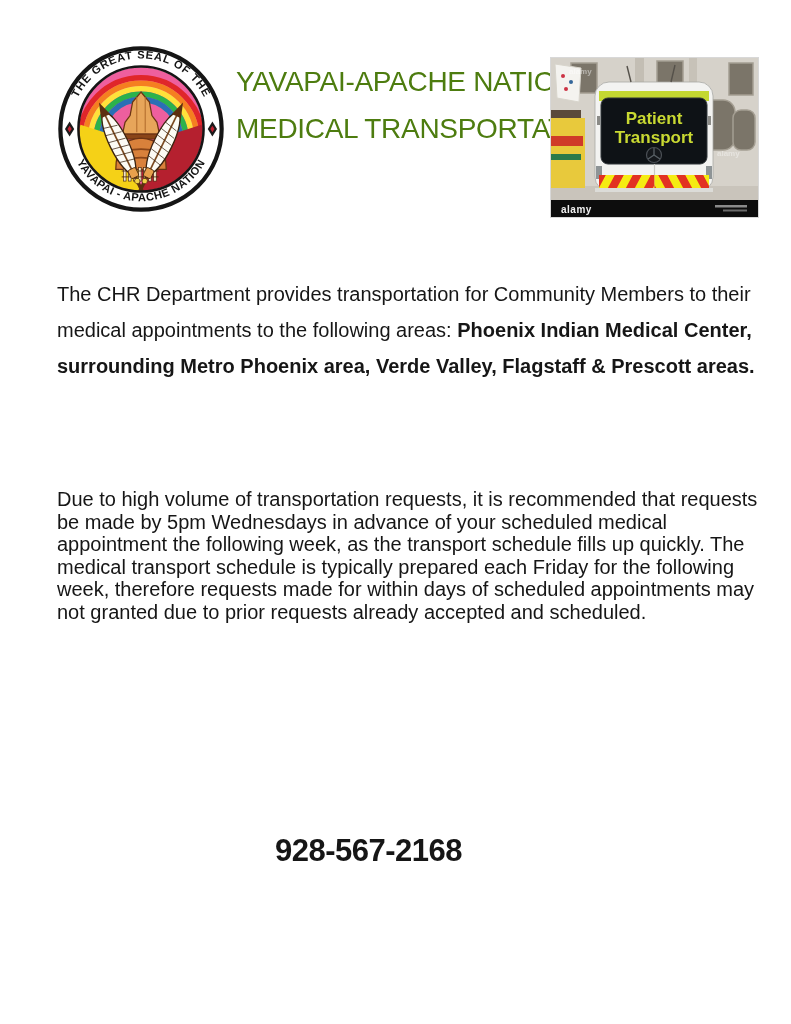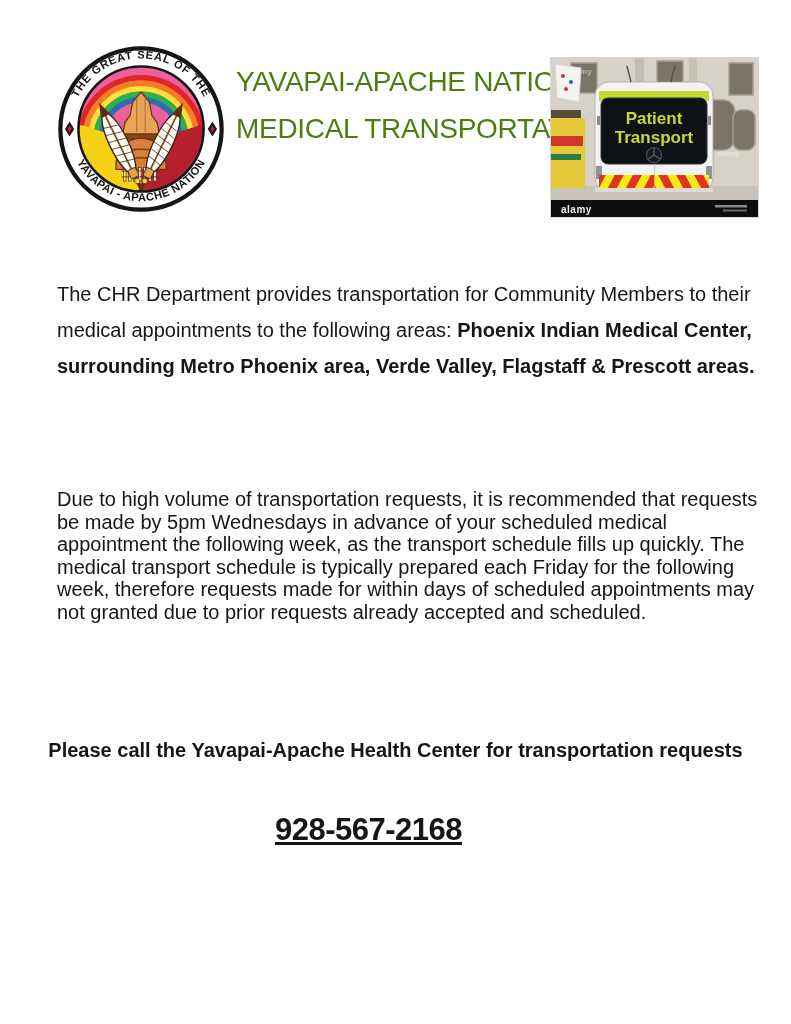--- a/index.html
+++ b/index.html
@@ -22,22 +22,22 @@
   #p1 { top:256px; line-height:36px; }
   #p2 { top:370px; line-height:22px; }
   #p3 { top:468px; line-height:22.5px; }
   #p4 { top:617px; line-height:22.5px; }
   .bold { font-weight:bold;text-align:right; }
   .cta {
     position:absolute; left:0; top:739px; width:791px; text-align:center;
     font-weight:bold; font-size:20px; white-space:nowrap;
   }
   .phone {
-    position:absolute; left:0; top:812px; width:737px; text-align:center;
-    font-weight:bold; font-size:31px; letter-spacing:-0.5px;text-decoration:underline;
+    position:absolute; left:0; top:833px; width:737px; text-align:center;
+    font-weight:bold; font-size:31px; letter-spacing:-0.5px;
   }
   svg text { font-family:"Liberation Sans", sans-serif; }
 </style>
 </head>
 <body>
 
 <div class="page">
 
   <svg class="seal" viewBox="0 0 200 200">
     <defs>
@@ -181,17 +181,16 @@
     <rect x="164" y="147" width="32" height="2.5" fill="#8a8a8a"></rect>
     <rect x="172" y="151.5" width="24" height="2" fill="#6a6a6a"></rect>
   </svg>
 
   <p class="para" id="p1"><span>The CHR Department provides transportation for Community Members to their medical appointments to the following areas:  </span><span class="bold">Phoenix Indian Medical Center, surrounding Metro Phoenix area, Verde Valley, Flagstaff &amp; Prescott areas.</span></p>
 
 
   <p class="para" id="p3">Due to high volume of transportation requests, it is recommended that requests be made by 5pm Wednesdays in advance of your scheduled medical appointment the following week, as the transport schedule fills up quickly.  The medical transport schedule is typically prepared each Friday for the following week, therefore requests made for within days of scheduled appointments may not granted due to prior requests already accepted and scheduled.</p>
 
 
-  <div class="cta">Please call the Yavapai-Apache Health Center for transportation requests</div>
 
   <div class="phone">928-567-2168</div>
 
 </div>
 
 </body></html>

